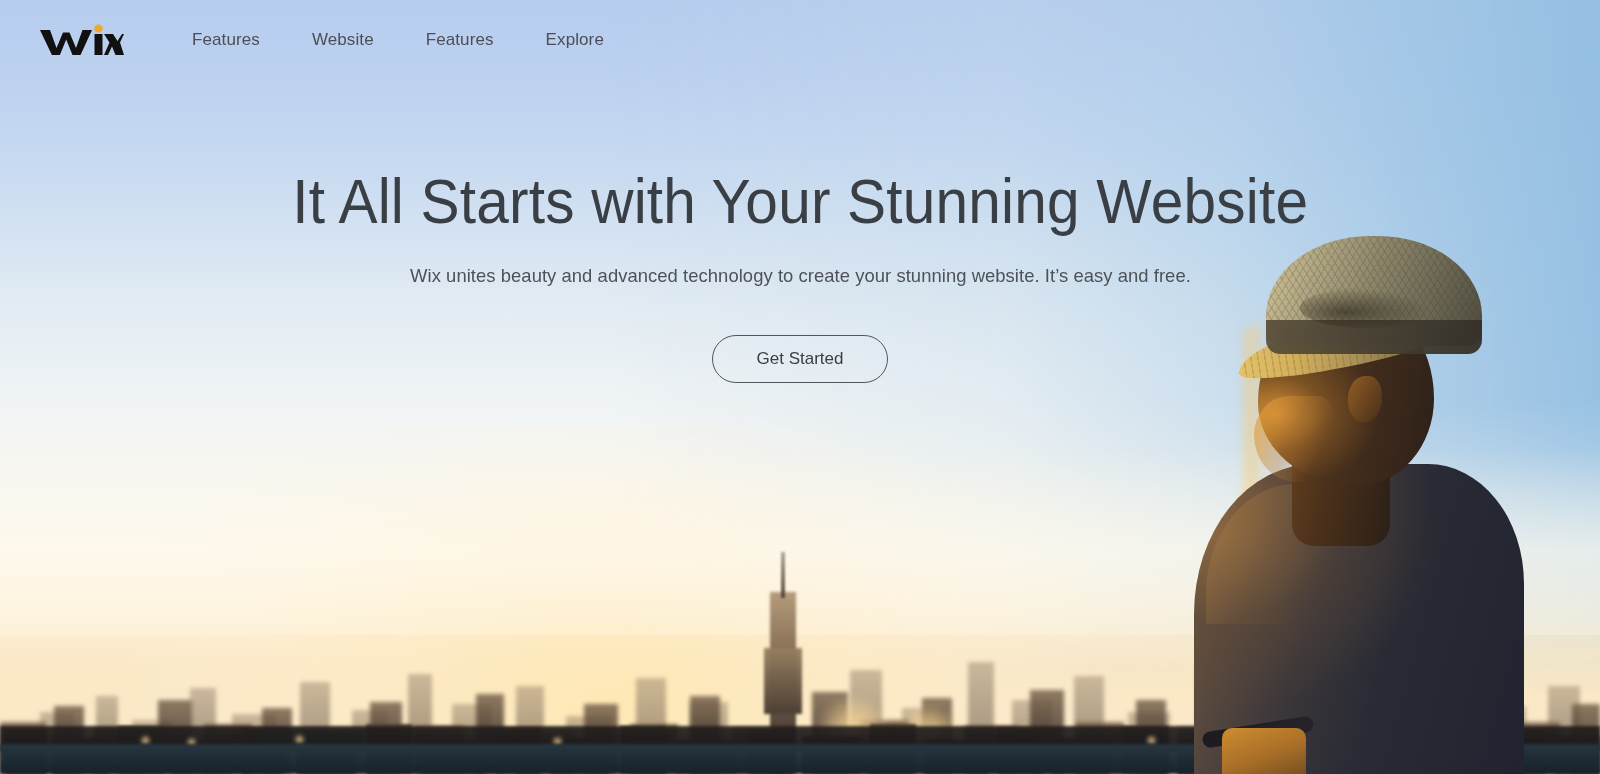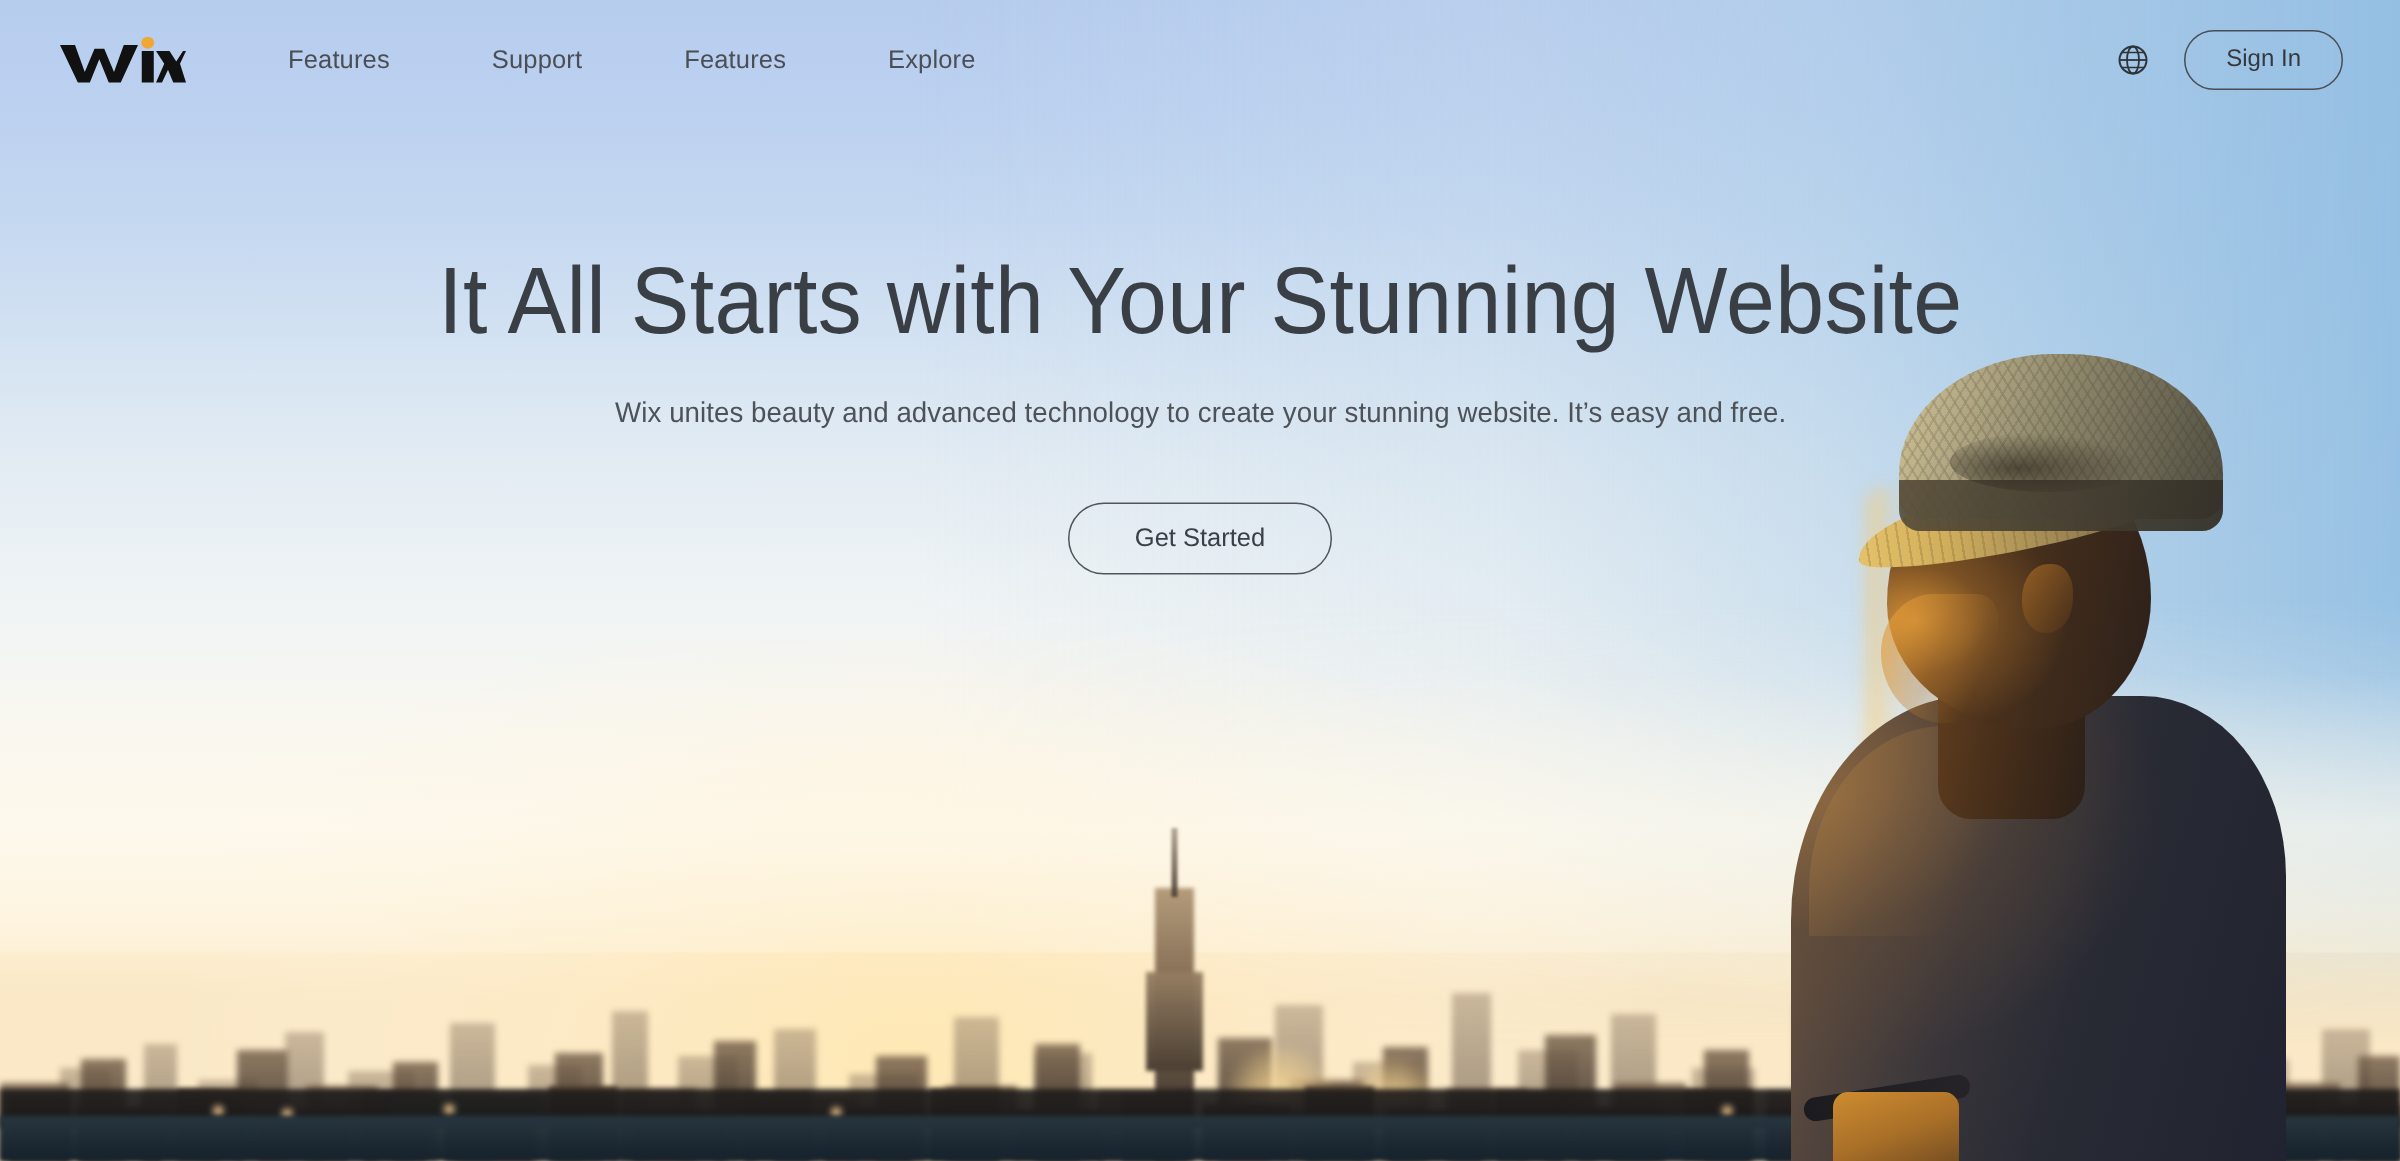--- a/index.html
+++ b/index.html
@@ -252,21 +252,21 @@
   .header {
     position:absolute; top:0; left:0; right:0; height:80px;
     display:flex; align-items:center; padding:0 38px; z-index:40;
   }
   .logo {
     width:86px; height:40px; display:flex; align-items:center;
     margin-right:42px; cursor:pointer;
   }
   .logo svg { display:block; }
 
-  .nav { display:flex; align-items:center; gap:16px; }
+  .nav { display:flex; align-items:center; gap:0; }
   .nav-item {
     font-size:17px; color:#4b4f55; letter-spacing:.1px;
     padding:8px 26px; cursor:pointer; white-space:nowrap;
     display:flex; align-items:center; gap:9px;
   }
   .chev { display:block; }
 
   .right { margin-left:auto; display:flex; align-items:center; gap:22px; }
   .globe { width:24px; height:24px; cursor:pointer; display:block; }
   .signin {
@@ -451,40 +451,30 @@
         </g>
         <ellipse cx="60.5" cy="7.5" rx="4.3" ry="4" fill="#f0a830"></ellipse>
       </svg>
     </div>
 
     <nav class="nav">
       <div class="nav-item">
         <span>Features</span>
       </div>
       <div class="nav-item">
-        <span>Support</span>
+        <span>Website</span>
       </div>
       <div class="nav-item">
         <span>Features</span>
       </div>
       <div class="nav-item">
         <span>Explore</span>
       </div>
     </nav>
 
-    <div class="right">
-      <svg class="globe" viewBox="0 0 24 24">
-        <circle cx="12" cy="12" r="9" fill="none" stroke="#2e3338" stroke-width="1.3"></circle>
-        <ellipse cx="12" cy="12" rx="4" ry="9" fill="none" stroke="#2e3338" stroke-width="1.2"></ellipse>
-        <line x1="3" y1="12" x2="21" y2="12" stroke="#2e3338" stroke-width="1.2"></line>
-        <line x1="4.6" y1="7" x2="19.4" y2="7" stroke="#2e3338" stroke-width="1"></line>
-        <line x1="4.6" y1="17" x2="19.4" y2="17" stroke="#2e3338" stroke-width="1"></line>
-      </svg>
-      <button class="signin">Sign In</button>
-    </div>
   </div>
 
   <div class="hero">
     <h1 class="headline">It All Starts with Your Stunning Website</h1>
     <p class="subhead">Wix unites beauty and advanced technology to create your stunning website. It’s easy and free.</p>
     <button class="cta">Get Started</button>
   </div>
 
 </div>
 

